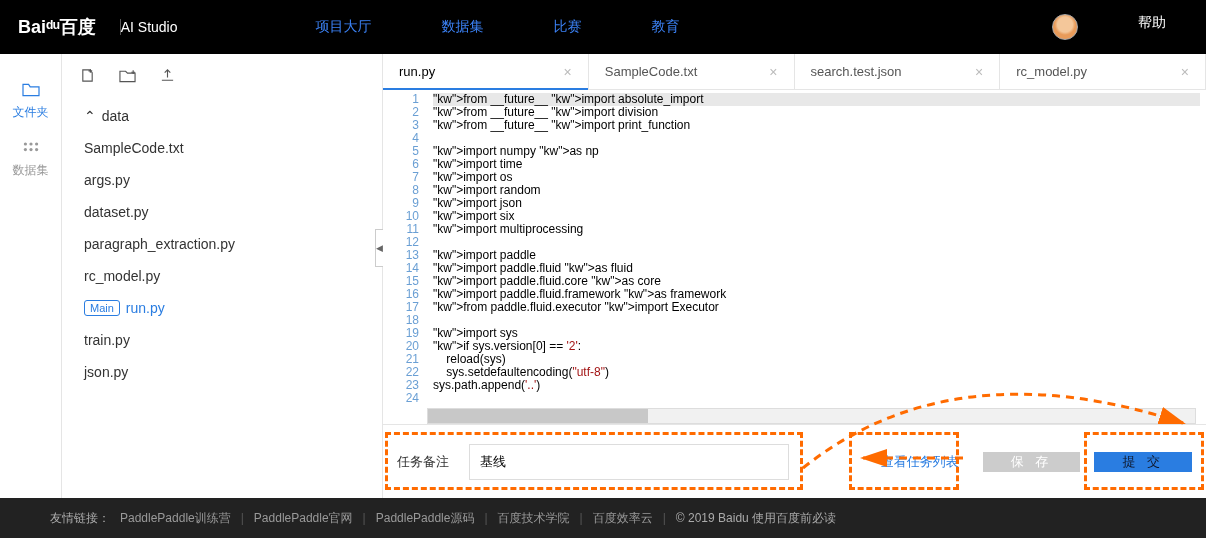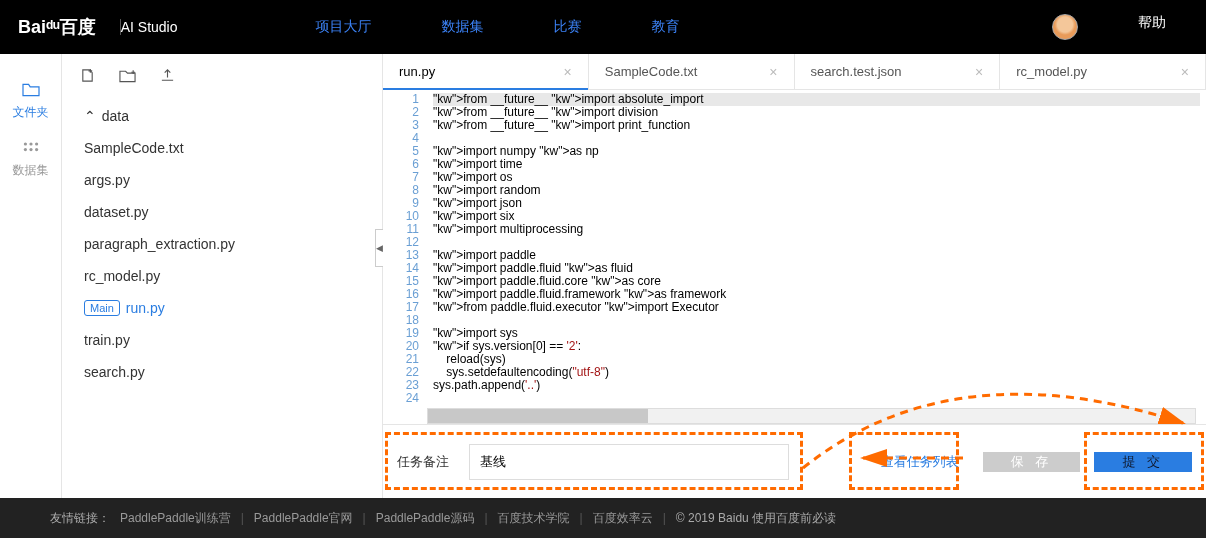--- a/index.html
+++ b/index.html
@@ -124,21 +124,21 @@
       <div class="tree-row">SampleCode.txt</div>
       <div class="tree-row">args.py</div>
       <div class="tree-row">dataset.py</div>
       <div class="tree-row">paragraph_extraction.py</div>
       <div class="tree-row">rc_model.py</div>
       <div class="tree-row active">
         <span class="main-badge">Main</span>
         <span>run.py</span>
       </div>
       <div class="tree-row">train.py</div>
-      <div class="tree-row">search.py</div>
+      <div class="tree-row">json.py</div>
     </div>
   </div>
 
   <div class="editor">
     <div class="collapse-handle">◀</div>
     <div class="tabs">
       <div class="tab active">
           <span>run.py</span>
           <span class="tab-x">×</span>
         </div>

